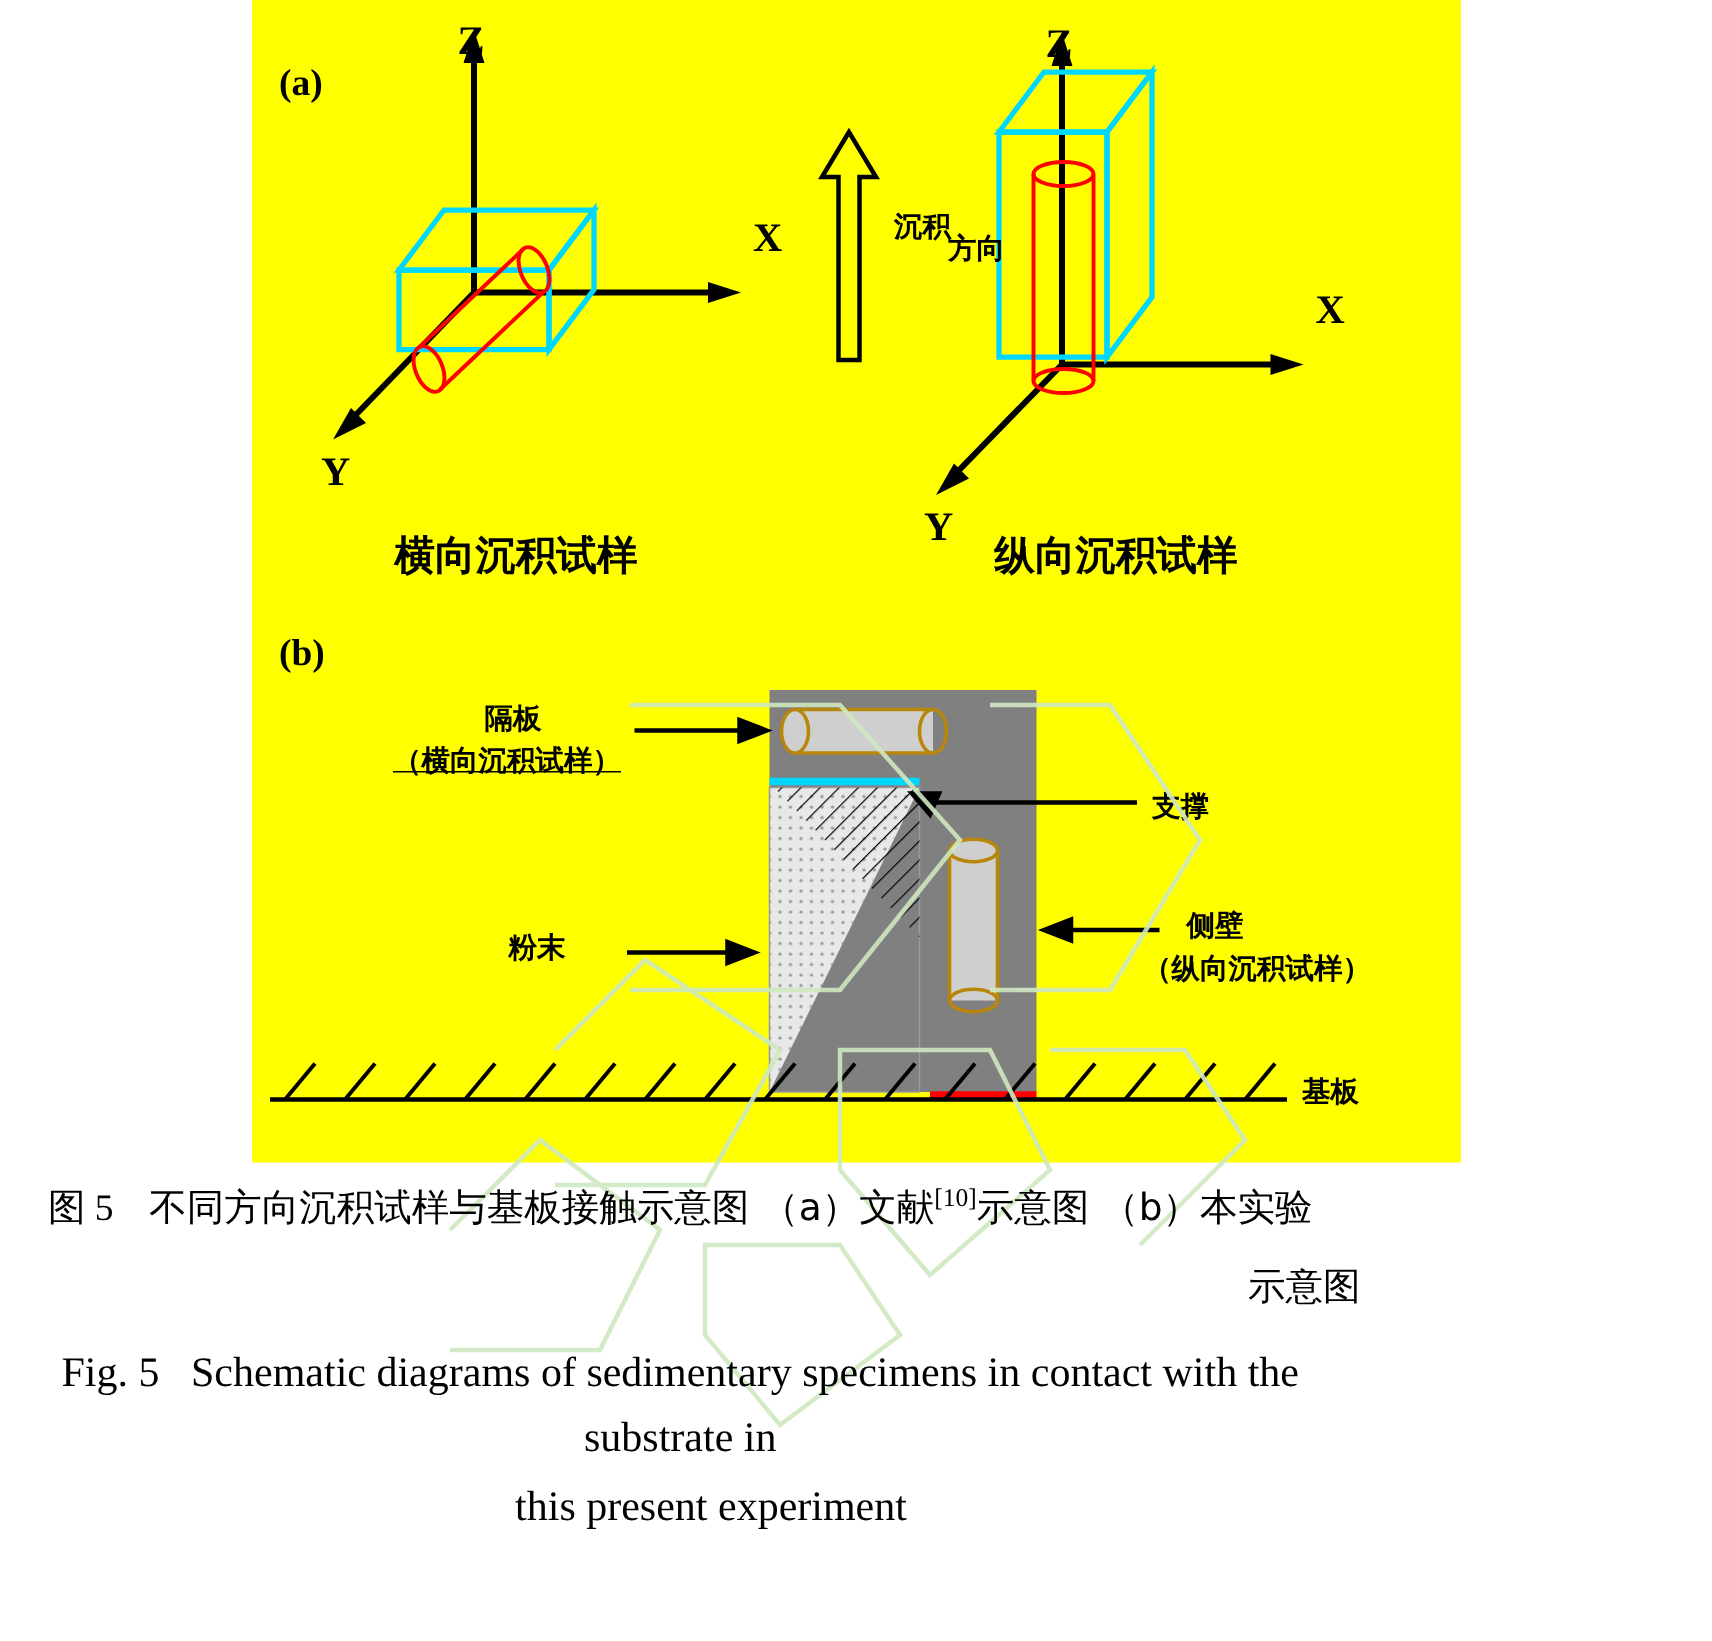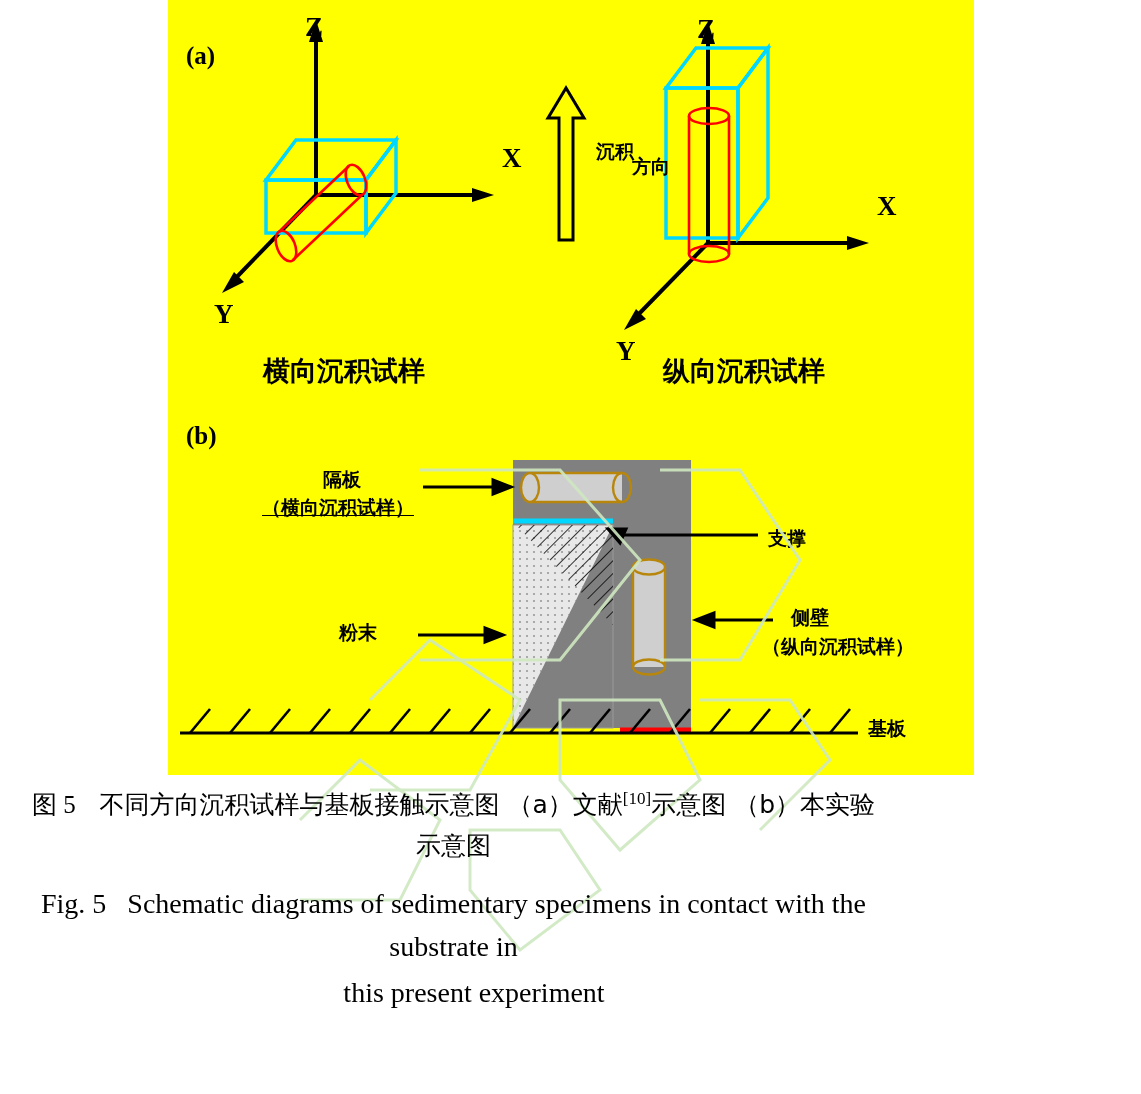--- a/index.html
+++ b/index.html
@@ -69,21 +69,21 @@
   }
   .cap-line-en {
     font-family: "Liberation Serif", serif;
     font-size: 28px;
     line-height: 1.55;
     color: #000;
   }
   .sup { font-size: 0.68em; vertical-align: super; }
 
   #caption-cn-1 { margin-top: 4px; }
-  #caption-cn-2 { margin-top: 2px; }
+  #caption-cn-2 { margin-top: 13px; text-align: right; }
   #caption-en-1 { margin-top: 16px; }
   #caption-en-2 { margin-top: 2px; }
   #caption-en-3 { margin-top: 2px; padding-left: 41px; }
 
   
   #watermark {
     position: absolute;
     left: 0; top: 0;
     width: 1141px; height: 1094px;
     pointer-events: none;

